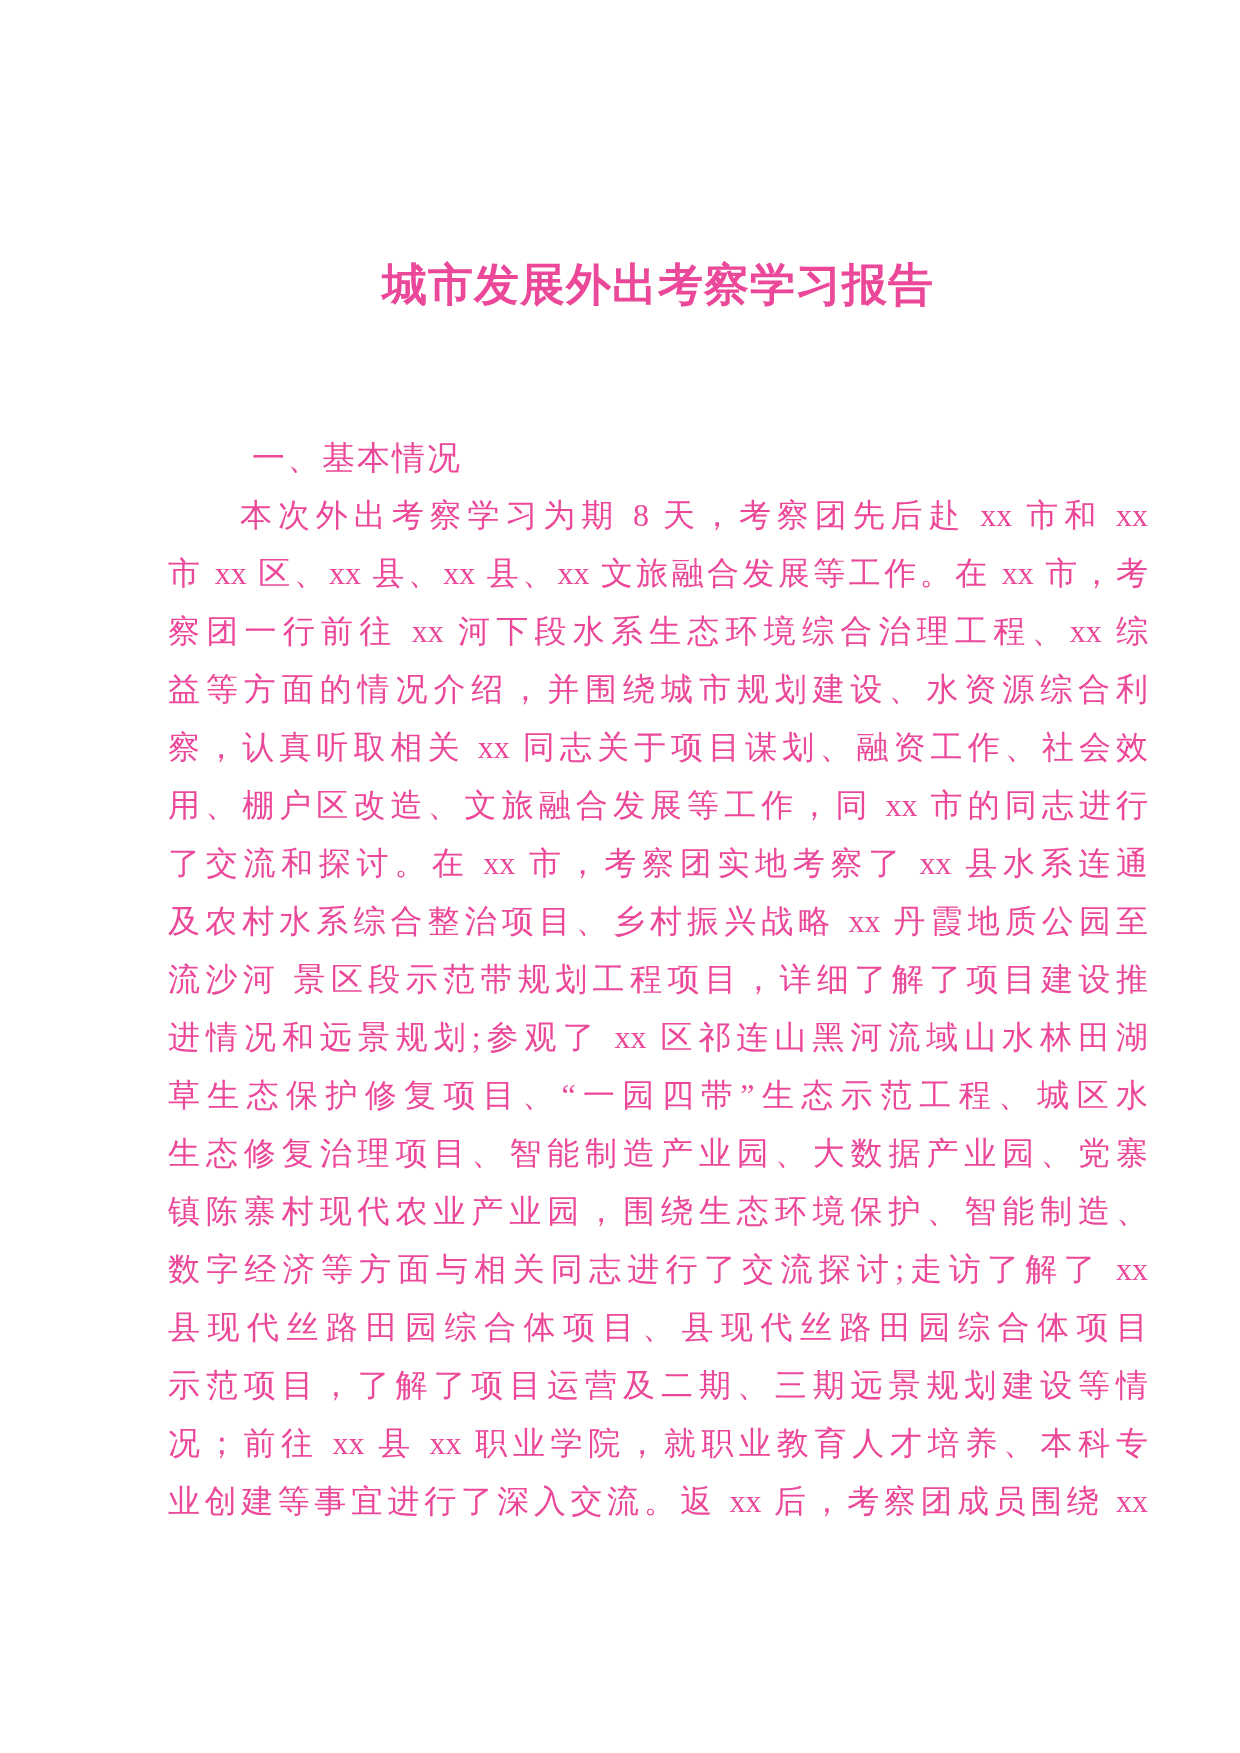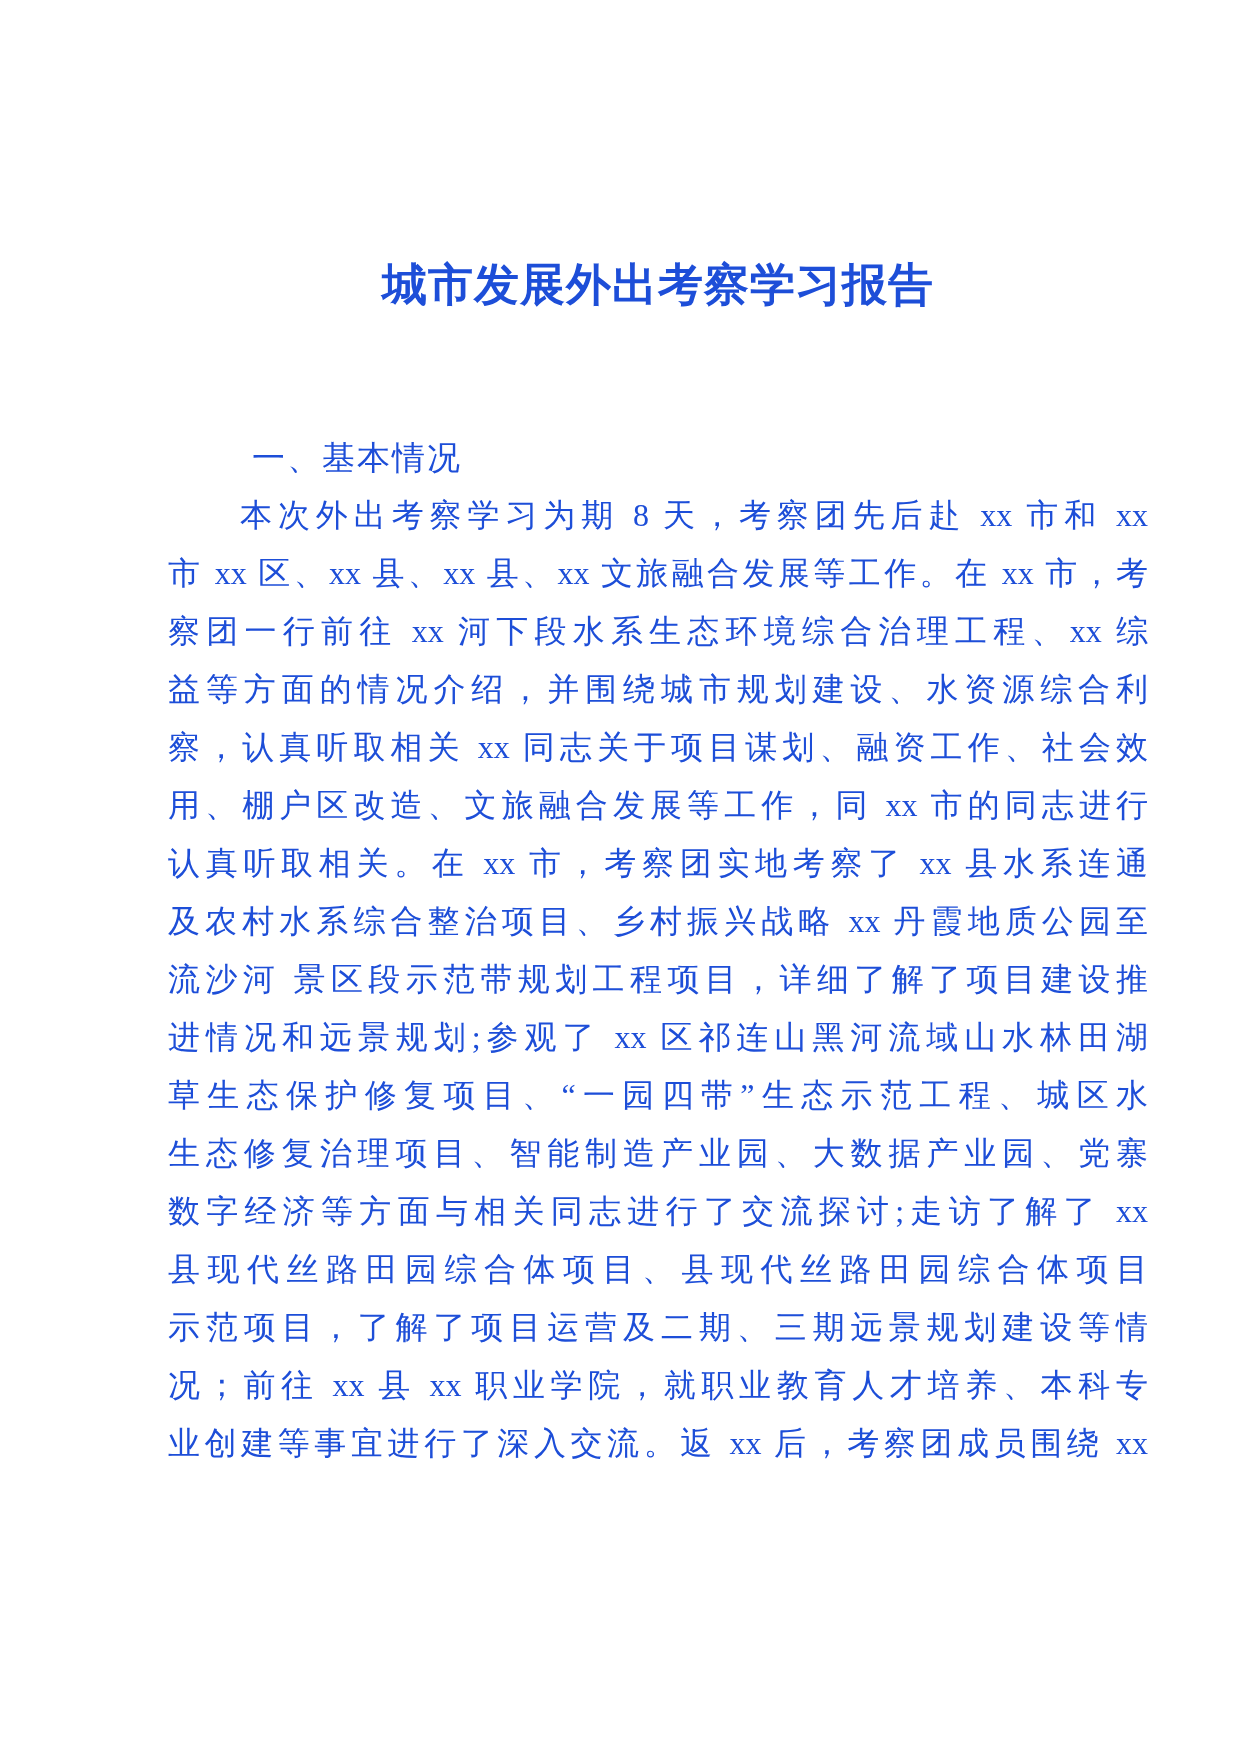--- a/index.html
+++ b/index.html
@@ -5,21 +5,21 @@
   html, body {
     margin: 0;
     padding: 0;
     background: #ffffff;
   }
   .page {
     position: relative;
     width: 1240px;
     height: 1753px;
     background: #ffffff;
-    color: #1d4ed8;
+    color: #ec4899;
     box-sizing: border-box;
     padding: 255px 92px 0 168px;
     overflow: hidden;
   }
   .doc-title {
     margin: 0;
     font-family: "Liberation Sans", "DejaVu Sans", sans-serif;
     font-weight: bold;
     font-size: 45px;
     line-height: 60px;
@@ -63,25 +63,26 @@
 
   <h2 class="section-heading">一、基本情况</h2>
 
   <div class="paragraph">
     <div class="para-line first-line">本次外出考察学习为期 8 天，考察团先后赴 xx 市和 xx</div>
     <div class="para-line">市 xx 区、xx 县、xx 县、xx 文旅融合发展等工作。在 xx 市，考</div>
     <div class="para-line">察团一行前往 xx 河下段水系生态环境综合治理工程、xx 综</div>
     <div class="para-line">益等方面的情况介绍，并围绕城市规划建设、水资源综合利</div>
     <div class="para-line">察，认真听取相关 xx 同志关于项目谋划、融资工作、社会效</div>
     <div class="para-line">用、棚户区改造、文旅融合发展等工作，同 xx 市的同志进行</div>
-    <div class="para-line">认真听取相关。在 xx 市，考察团实地考察了 xx 县水系连通</div>
+    <div class="para-line">了交流和探讨。在 xx 市，考察团实地考察了 xx 县水系连通</div>
     <div class="para-line">及农村水系综合整治项目、乡村振兴战略 xx 丹霞地质公园至</div>
     <div class="para-line">流沙河 景区段示范带规划工程项目，详细了解了项目建设推</div>
     <div class="para-line">进情况和远景规划;参观了 xx 区祁连山黑河流域山水林田湖</div>
     <div class="para-line">草生态保护修复项目、“一园四带”生态示范工程、城区水</div>
     <div class="para-line">生态修复治理项目、智能制造产业园、大数据产业园、党寨</div>
+    <div class="para-line">镇陈寨村现代农业产业园，围绕生态环境保护、智能制造、</div>
     <div class="para-line">数字经济等方面与相关同志进行了交流探讨;走访了解了 xx</div>
     <div class="para-line">县现代丝路田园综合体项目、县现代丝路田园综合体项目</div>
     <div class="para-line">示范项目，了解了项目运营及二期、三期远景规划建设等情</div>
     <div class="para-line">况；前往 xx 县 xx 职业学院，就职业教育人才培养、本科专</div>
     <div class="para-line">业创建等事宜进行了深入交流。返 xx 后，考察团成员围绕 xx</div>
   </div>
 </div>
 
 </body></html>

